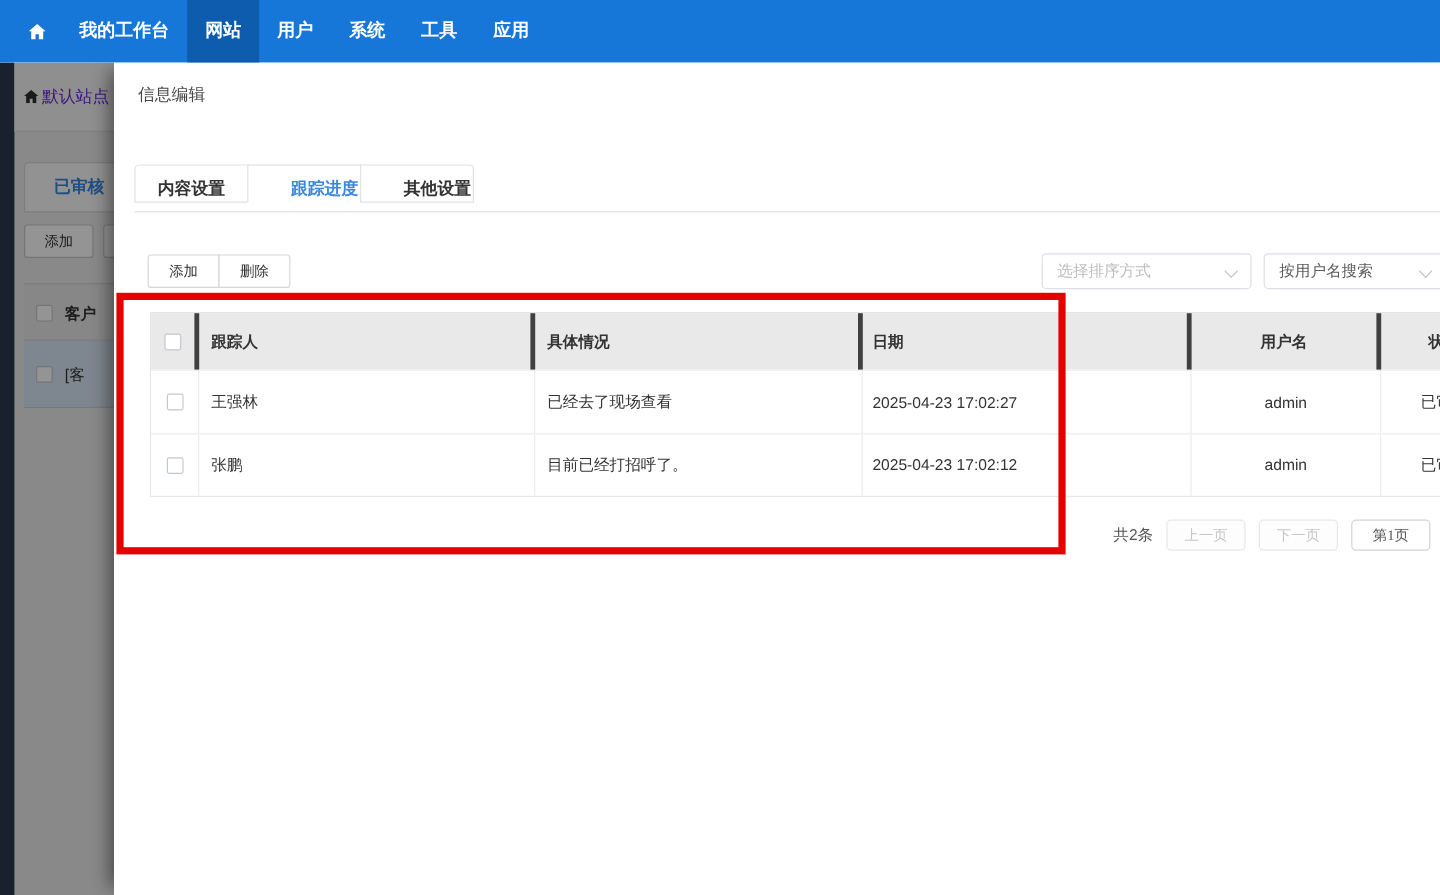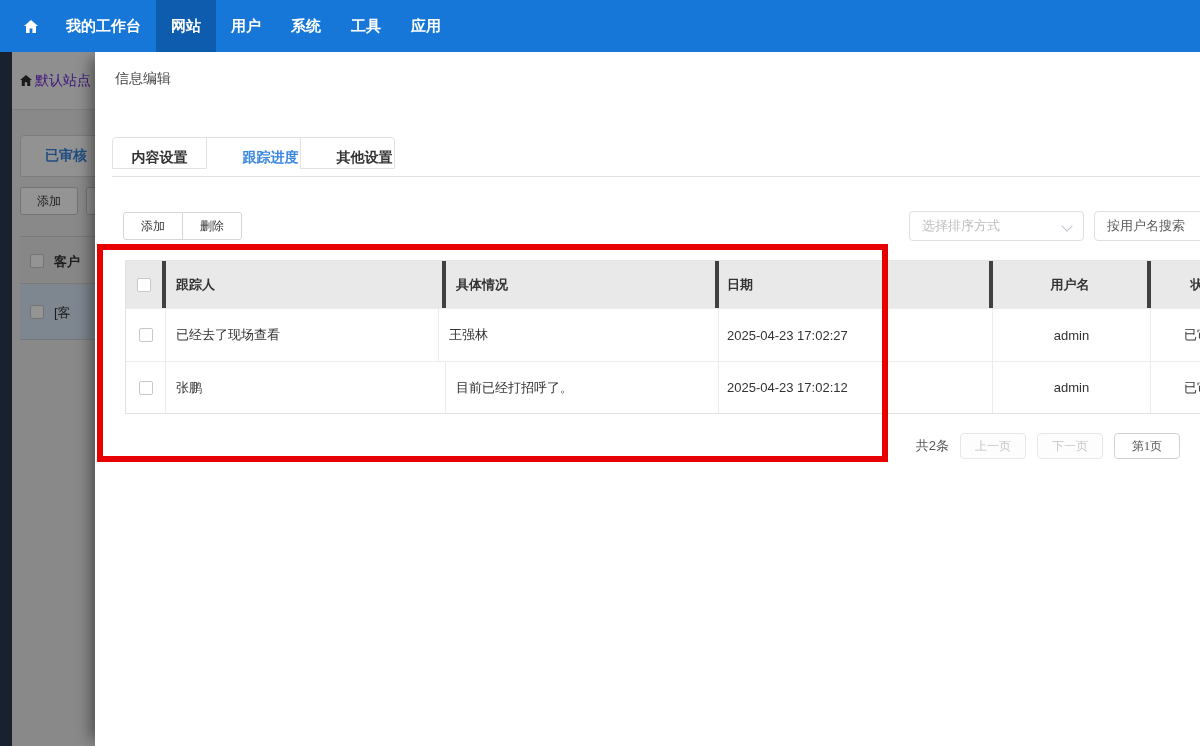--- a/index.html
+++ b/index.html
@@ -50,21 +50,21 @@
   .tab:first-child { border-radius:4px 0 0 0; }
   .tab:last-child { border-radius:0 4px 0 0; }
   .tab.active { color:#3a87e0; border-bottom-color:#fff; }
 
   .btn-group { position:absolute; left:28px; top:160px; display:flex; }
   .gbtn { height:28px; padding:0 17px; background:#fff; border:1px solid #d6d6d6; font-size:12px;
           color:#333; line-height:26px; cursor:pointer; }
   .gbtn:first-child { border-radius:3px 0 0 3px; }
   .gbtn:last-child { border-radius:0 3px 3px 0; margin-left:-1px; }
 
-  .sel { position:absolute; top:159px; height:30px; background:#fff; border:1px solid #dcdfe6; border-radius:4px;margin-left:41px; }
+  .sel { position:absolute; top:159px; height:30px; background:#fff; border:1px solid #dcdfe6; border-radius:4px; }
   .sel .val { position:absolute; left:12px; top:0; line-height:28px; font-size:13px; white-space:nowrap; }
   .sel.placeholder .val { color:#bdbdbd; }
   .sel.filled .val { color:#5a5a5a; }
   .chev { position:absolute; top:10px; width:8px; height:8px; }
   .chev::before { content:''; position:absolute; left:0; top:0; width:7px; height:7px;
                   border-left:1px solid #bfc4cc; border-bottom:1px solid #bfc4cc; transform:rotate(-45deg); }
   .sel1 { left:773px; width:175px; }
   .sel1 .chev { right:12px; }
   .sel2 { left:958px; width:170px; }
   .sel2 .chev { left:130px; }
@@ -80,21 +80,21 @@
   .trow.body .tcell { border-right:1px solid #ececec; }
   .tcell:last-child { border-right:none !important; }
   .c0 { width:40px; justify-content:center; }
   .c1 { width:280px; padding-left:10px; }
   .c2 { width:273px; padding-left:10px; }
   .c3 { width:274px; padding-left:8px; }
   .c4 { width:158px; justify-content:center; }
   .c5 { width:105px; justify-content:center; }
 
   
-  .pager { position:absolute; top:380px; right:20px; height:28px; display:flex; align-items:center; gap:11px; }
+  .pager { position:absolute; top:380px; right:8px; height:28px; display:flex; align-items:center; gap:11px; }
   .pager .total { font-size:13px; color:#555; }
   .pbtn { width:66px; height:26px; border:1px solid #e7e7e7; border-radius:4px; background:#fdfdfd;
           font-size:12px; color:#c6c6c6; display:flex; align-items:center; justify-content:center; cursor:pointer; }
   .pbtn.page { border-color:#d3d3d3; color:#555; background:#fff;font-family:Liberation Serif, serif; }
 
   
   .annot { position:absolute; left:97px; top:244px; width:791px; height:218px;
            border:6px solid #e70000; z-index:30; pointer-events:none; }
 </style>
 </head>
@@ -169,22 +169,22 @@
         <div class="tcell c1">跟踪人</div>
         <div class="tcell c2">具体情况</div>
         <div class="tcell c3">日期</div>
         <div class="tcell c4">用户名</div>
         <div class="tcell c5">状态</div>
       </div>
       <div class="trow body">
         <div class="tcell c0">
             <div class="cbx"></div>
           </div>
+        <div class="tcell c1">王强林</div>
         <div class="tcell c2">已经去了现场查看</div>
-        <div class="tcell c1">王强林</div>
         <div class="tcell c3">2025-04-23 17:02:27</div>
         <div class="tcell c4">admin</div>
         <div class="tcell c5">已审核</div>
       </div>
       <div class="trow body r2">
         <div class="tcell c0">
             <div class="cbx"></div>
           </div>
         <div class="tcell c1">张鹏</div>
         <div class="tcell c2">目前已经打招呼了。</div>

